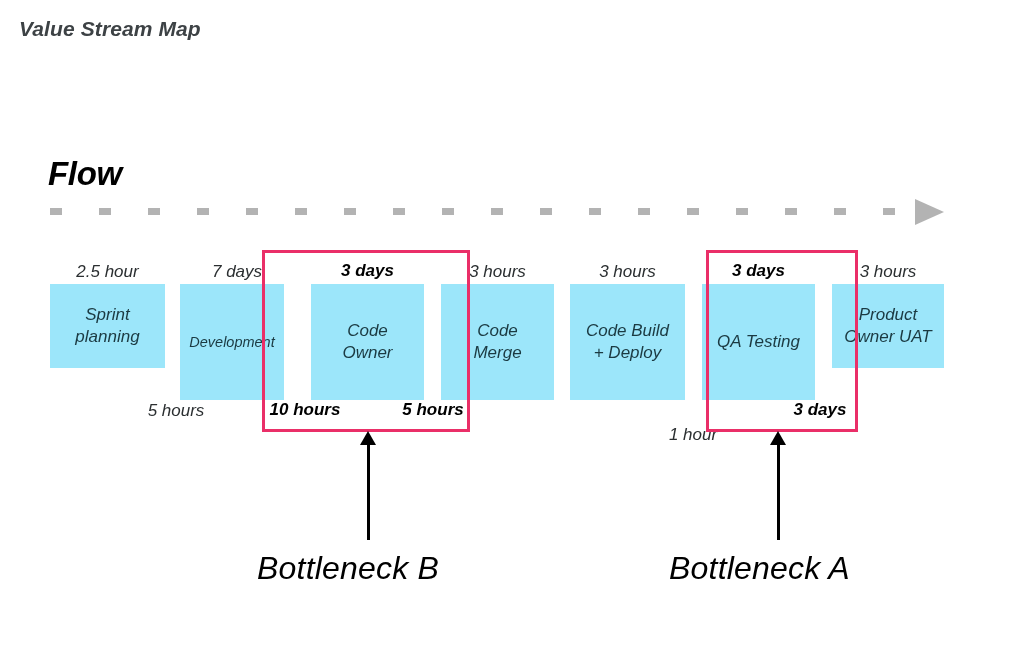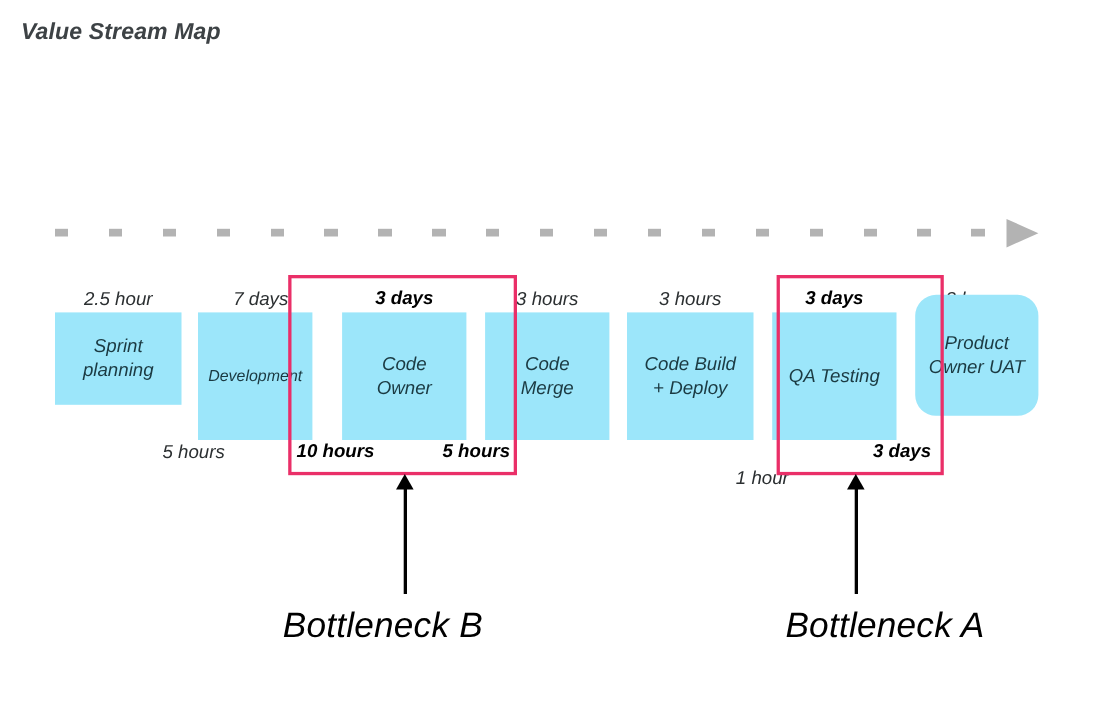--- a/index.html
+++ b/index.html
@@ -132,20 +132,21 @@
     letter-spacing: 0.2px;
   }
 </style>
 </head>
 <body>
 
 <div id="canvas">
 
   <div id="page-title">Value Stream Map</div>
 
+  <div id="flow-heading">Flow</div>
 
   <div id="flow-line"></div>
   <div id="flow-arrow"></div>
 
   <div class="metric" style="left:50px;  top:262px; width:115px;">2.5 hour</div>
   <div class="metric" style="left:180px; top:262px; width:114px;">7 days</div>
   <div class="metric bold" style="left:311px; top:261px; width:113px;">3 days</div>
   <div class="metric" style="left:441px; top:262px; width:113px;">3 hours</div>
   <div class="metric" style="left:570px; top:262px; width:115px;">3 hours</div>
   <div class="metric bold" style="left:702px; top:261px; width:113px;">3 days</div>
@@ -184,21 +185,21 @@
       <span>+ Deploy</span>
     </div>
   </div>
 
   <div class="proc-box" style="left:702px; top:284px; width:113px; height:116px;">
     <div>
       <span>QA Testing</span>
     </div>
   </div>
 
-  <div class="proc-box" style="left:832px; top:268px; width:112px; height:110px;border-radius:19px;">
+  <div class="proc-box" style="left:832px; top:284px; width:112px; height:84px;">
     <div>
       <span>Product</span><br>
       <span>Owner UAT</span>
     </div>
   </div>
 
   <div class="metric" style="left:120px; top:401px; width:112px;">5 hours</div>
   <div class="metric bold" style="left:249px; top:400px; width:112px;">10 hours</div>
   <div class="metric bold" style="left:377px; top:400px; width:112px;">5 hours</div>
   <div class="metric" style="left:637px; top:413px; width:112px;margin-top:12px;">1 hour</div>
@@ -206,15 +207,15 @@
 
   <div class="bottleneck-box" style="left:262px; top:250px; width:208px; height:182px;"></div>
   <div class="bottleneck-box" style="left:706px; top:250px; width:152px; height:182px;"></div>
 
   <div class="callout-arrow-shaft" style="left:367px; top:443px; height:97px;"></div>
   <div class="callout-arrow-head" style="left:360px; top:431px;"></div>
   <div class="callout-label" style="left:257px; top:550px;">Bottleneck B</div>
 
   <div class="callout-arrow-shaft" style="left:777px; top:443px; height:97px;"></div>
   <div class="callout-arrow-head" style="left:770px; top:431px;"></div>
-  <div class="callout-label" style="left:669px; top:550px;margin-left:45px;">Bottleneck A</div>
+  <div class="callout-label" style="left:669px; top:550px;">Bottleneck A</div>
 
 </div>
 
 </body></html>

